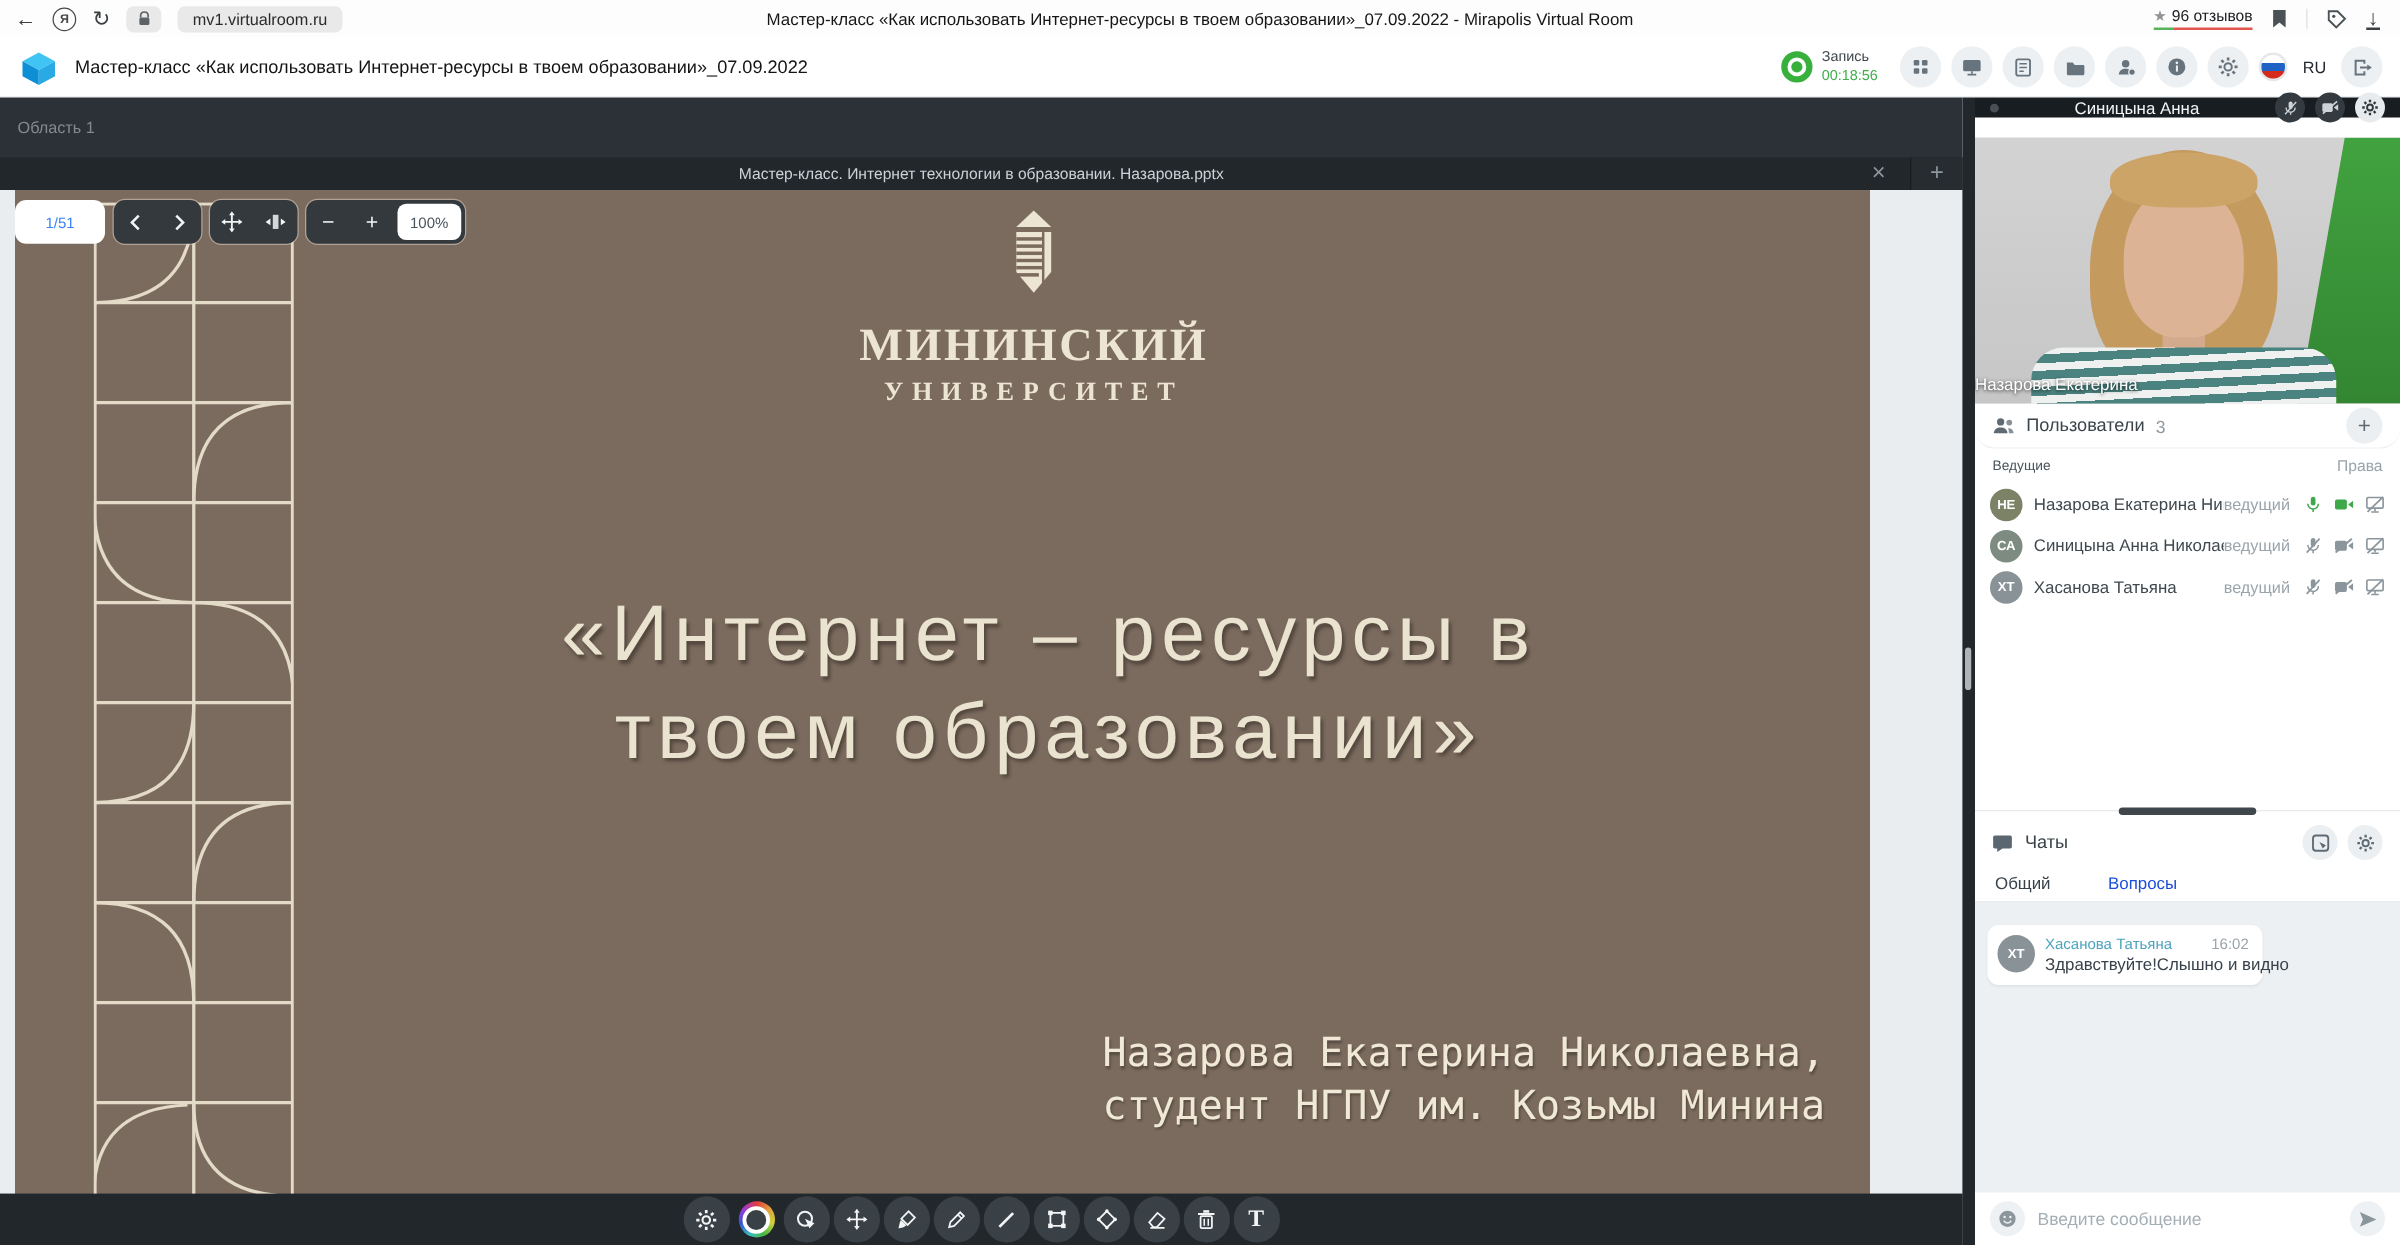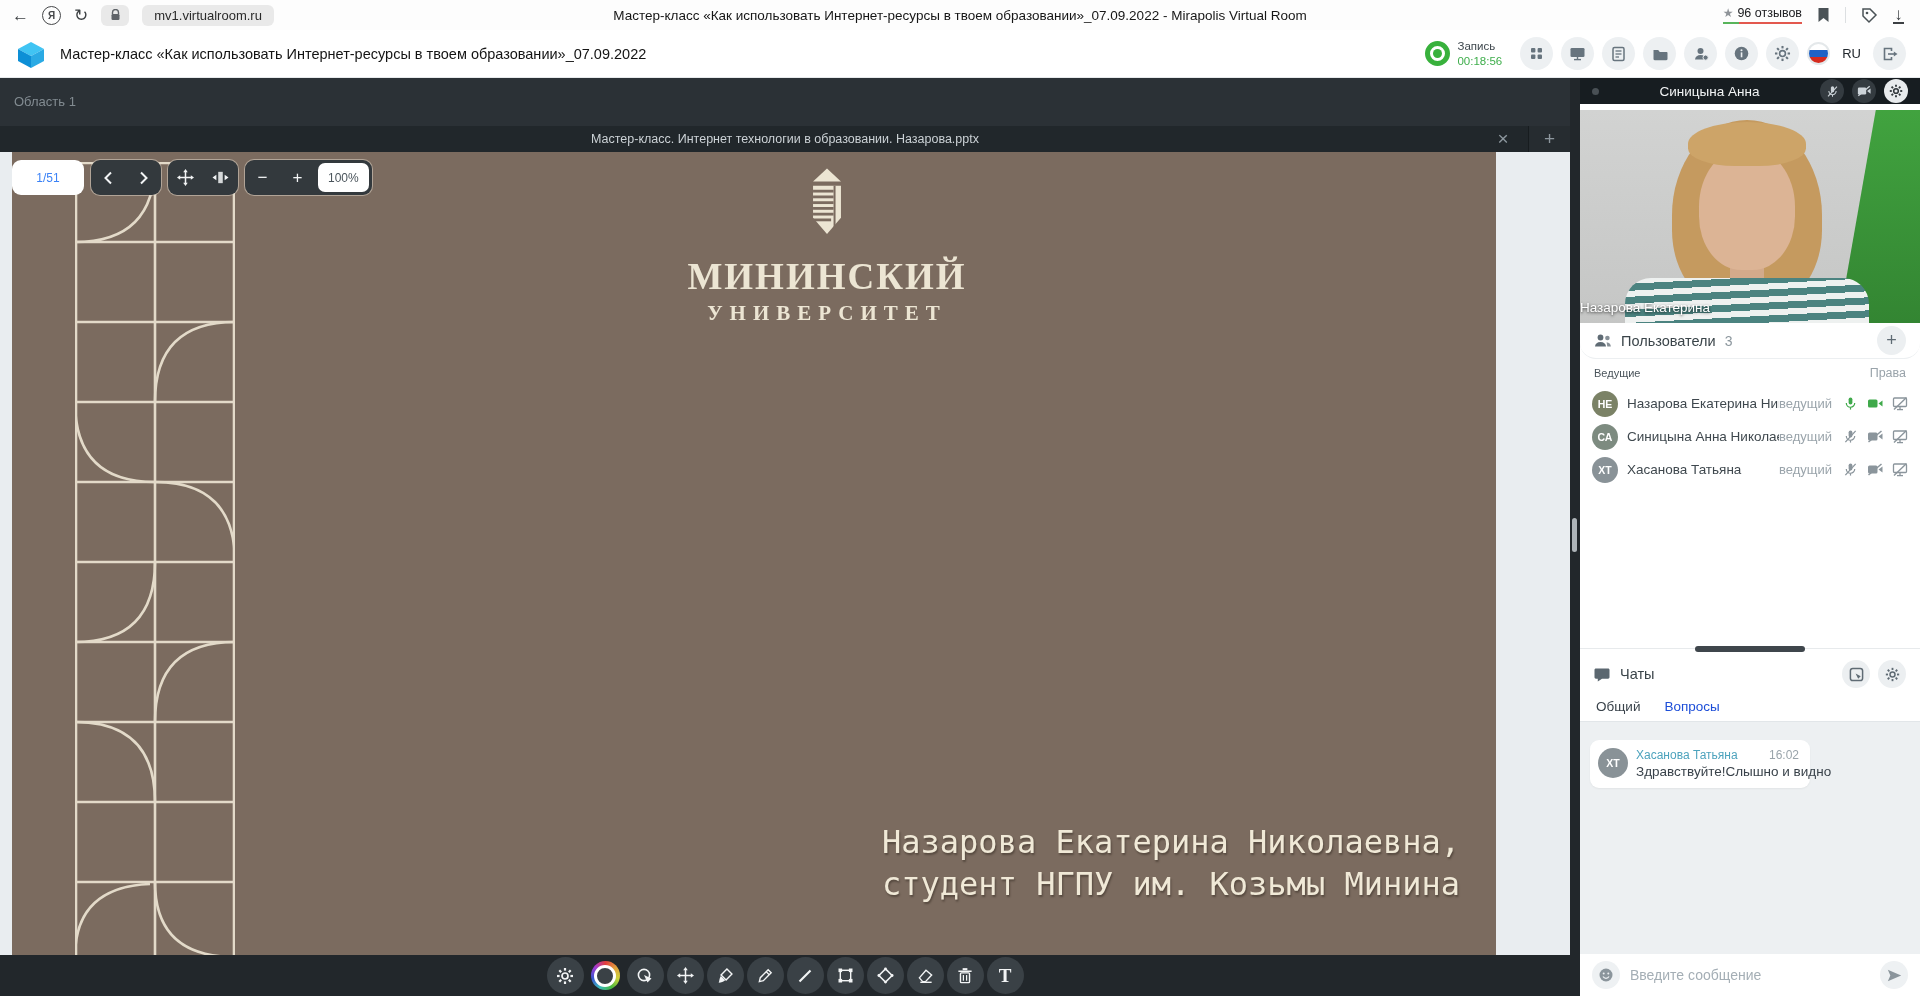--- a/index.html
+++ b/index.html
@@ -70,21 +70,21 @@
   .tool.tool-text { font-family:"Liberation Serif",serif; font-weight:bold; font-size:19px; }
   .colorwheel { width:29px; height:29px; border-radius:50%; background:conic-gradient(#e23d3d,#e2a13d,#cdd23b,#46b83e,#3cbcbc,#3a55d2,#a03ad2,#e23d3d); position:relative; }
   .colorwheel::after { content:""; position:absolute; inset:3.5px; border-radius:50%; background:#3a4146; border:3px solid #fff; }
 
   
   .scroll-strip { position:absolute; top:78px; left:1570px; width:10px; bottom:0; background:#22272b; }
   .scroll-handle { position:absolute; top:440px; left:2px; width:5px; height:34px; border-radius:3px; background:#aeb4b8; cursor:grab; }
 
   
   .sidebar { position:absolute; top:78px; left:1580px; width:340px; bottom:0; background:#fff; }
-  .video-header { position:absolute; top:0; left:0; right:0; height:26px; background:#171d21; display:flex; align-items:center; padding:0 12px; gap:8px; }
+  .video-header { position:absolute; top:0; left:0; right:0; height:16px; background:#171d21; display:flex; align-items:center; padding:0 12px; gap:8px; }
   .vh-dot { width:7px; height:7px; border-radius:50%; background:#495055; }
   .vh-name { flex:1; text-align:center; color:#f2f4f5; font-size:13.5px; }
   .vh-btn { width:24px; height:24px; border-radius:50%; background:#343b40; color:#cdd4d9; display:flex; align-items:center; justify-content:center; cursor:pointer; flex:0 0 auto; }
   .vh-btn.active { background:#e8ebed; color:#32383c; }
   .video-feed { position:absolute; top:32px; left:0; right:0; height:213px; background:linear-gradient(#d2d3d2,#c5c6c5); overflow:hidden; }
   .vf-green { position:absolute; inset:0; background:linear-gradient(#41a33f,#338532); clip-path:polygon(87% 0,100% 0,100% 100%,76% 100%); }
   .vf-hair { position:absolute; left:92px; top:10px; width:150px; height:190px; background:#c59a5f; border-radius:50% 50% 42% 42%; }
   .vf-face { position:absolute; left:119px; top:38px; width:96px; height:122px; background:#dcb495; border-radius:48% 48% 44% 44%; }
   .vf-fringe { position:absolute; left:108px; top:12px; width:118px; height:44px; background:#cda468; border-radius:50% 50% 40% 40%; }
   .vf-neck { position:absolute; left:150px; top:150px; width:34px; height:26px; background:#d3aa8b; }
@@ -107,21 +107,21 @@
   .ur-icons { display:flex; align-items:center; gap:9px; }
   .sicon { color:#8b959c; cursor:pointer; }
   .sicon.on { color:#3fa94a; }
 
   .panel-divider { position:absolute; top:570px; left:0; right:0; height:8px; background:#fff; border-top:1px solid #e7eaec; }
   .drag-handle { position:absolute; top:-3px; left:50%; transform:translateX(-50%); width:110px; height:6px; border-radius:3px; background:#3f464c; cursor:row-resize; }
 
   .chat-panel { position:absolute; top:578px; left:0; right:0; bottom:0; background:#edf0f2; }
   .chat-header { height:36px; background:#fff; display:flex; align-items:center; padding:0 14px; gap:8px; }
   .ch-title { font-size:14.5px; color:#3a4449; flex:1; margin-left:2px; }
-  .chat-tabs { height:30px; background:#fff; border-bottom:1px solid #e2e6e9; display:flex; align-items:center; padding:0 16px; gap:24px; }
+  .chat-tabs { height:30px; background:#fff; border-bottom:1px solid #e2e6e9; display:flex; align-items:center; padding:0 16px; gap:46px; }
   .tab { font-size:13.5px; cursor:pointer; }
   .tab.active { color:#39424a; }
   .tab.inactive { color:#1d4ed8; }
   .chat-messages { position:absolute; top:66px; left:0; right:0; bottom:42px; padding:18px 10px; }
   .msg-card { background:#fff; border-radius:9px; padding:8px 11px 9px 8px; width:220px; display:flex; gap:8px; box-shadow:0 1px 2px rgba(0,0,0,.05); }
   .msg-right { flex:1; min-width:0; }
   .msg-meta { display:flex; align-items:baseline; }
   .msg-author { font-size:12px; color:#4da3bd; }
   .msg-time { margin-left:auto; font-size:12px; color:#9aa4ab; }
   .msg-text { font-size:13.5px; color:#39424a; margin-top:2px; white-space:nowrap; }
@@ -305,20 +305,24 @@
               <rect x="11" y="47" width="25" height="3.4"></rect>
             <rect x="11" y="54" width="25" height="3.4"></rect>
               <rect x="11" y="61" width="22" height="3.4"></rect>
             <rect x="36" y="21" width="2.4" height="52"></rect>
           </g>
         </svg>
         <div class="org1">МИНИНСКИЙ</div>
         <div class="org2">УНИВЕРСИТЕТ</div>
       </div>
 
+      <div class="slide-title">
+        <div>«Интернет – ресурсы в</div>
+        <div>твоем образовании»</div>
+      </div>
 
       <div class="credits">
         <div>Назарова Екатерина Николаевна,</div>
         <div>студент НГПУ им. Козьмы Минина</div>
       </div>
     </div>
 
     <div class="page-controls">
       <div class="pc-pill">1/51</div>
       <div class="pc-group">

